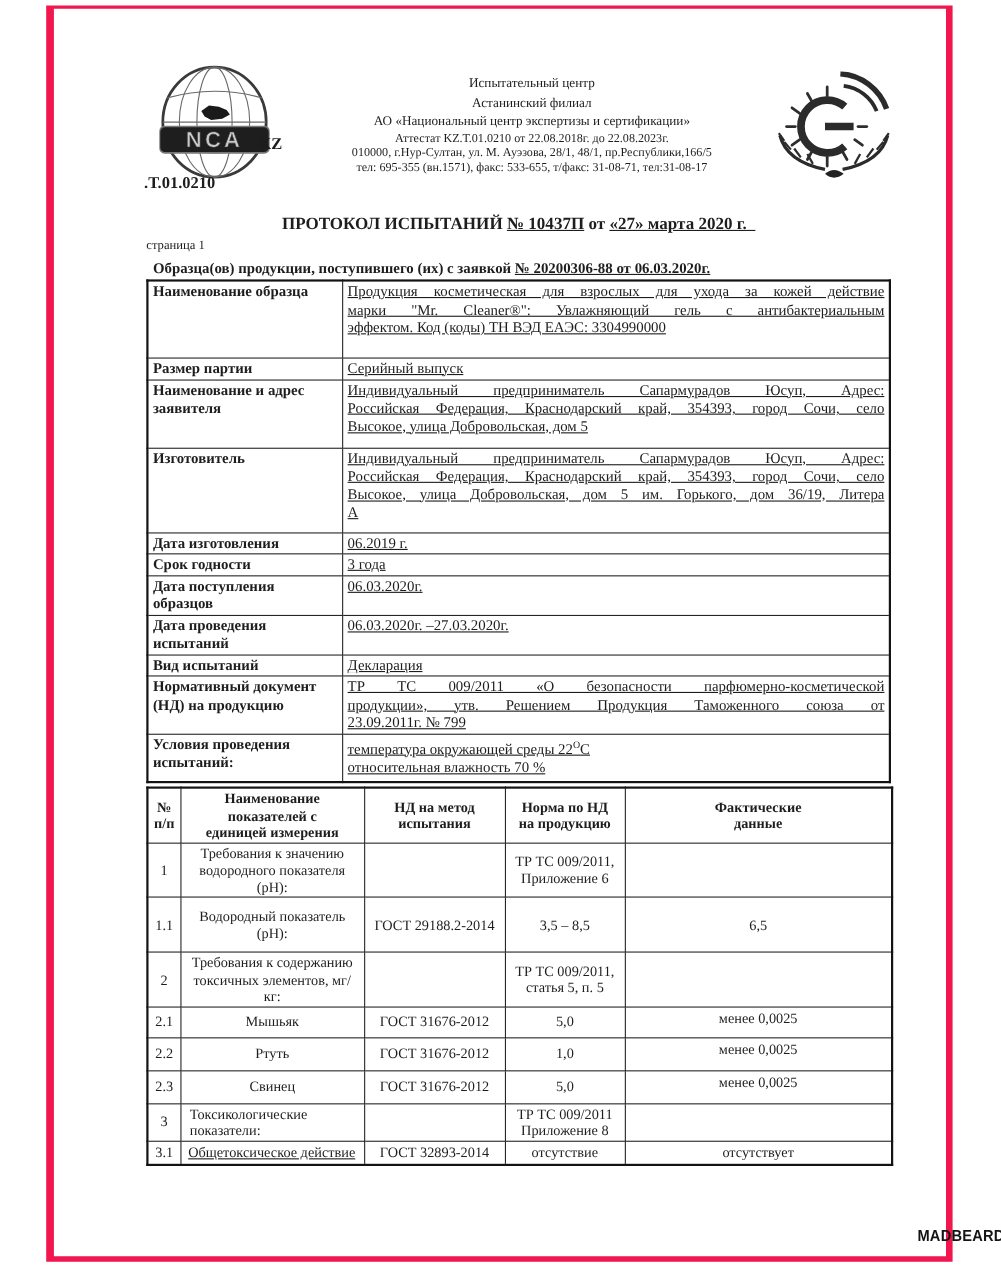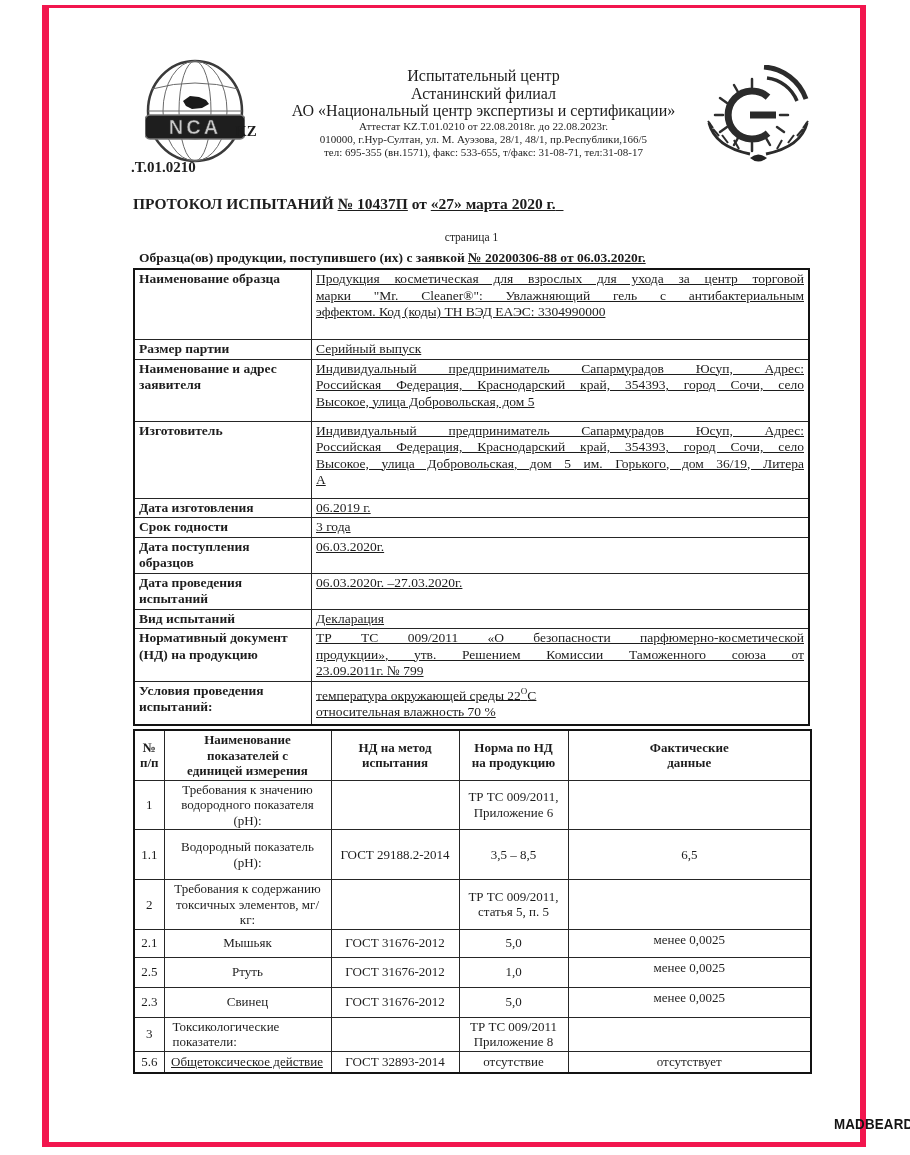--- a/index.html
+++ b/index.html
@@ -10,28 +10,28 @@
            border-width:3px 6px 5px 7px; }
   #content { position:absolute; left:133px; top:57px; width:677px; }
 
   
   .header-row { display:flex; align-items:flex-start; height:126px; }
   .logo-left { position:relative; width:128px; height:126px; flex:none; }
   .logo-left svg { position:absolute; left:12px; top:2px; }
   .kz-label { position:absolute; left:102px; top:66px; font-weight:bold; font-size:15px; }
   .attest-code { position:absolute; left:-2px; top:102px; font-weight:bold; font-size:15px; }
   .center-block { flex:1; text-align:center; padding-top:10px; }
-  .hc-big { font-size:16px; line-height:17.5px; }
+  .hc-big { font-size:12px; line-height:17.5px; }
   .hc-small { font-size:11px; line-height:13px; }
   .logo-right { flex:none; width:104px; height:104px; margin-top:8px; }
 
   
-  .title-line { font-weight:bold; font-size:15.5px; margin-top:12px; }
+  .title-line { text-align:center; font-weight:bold; font-size:15.5px; margin-top:12px; }
   .u { text-decoration:underline; }
-  .pages { text-align:center; font-size:11.5px; line-height:14px; margin-top:17px; }
+  .pages { text-align:left; font-size:11.5px; line-height:14px; margin-top:3px; }
   .sample-line { font-weight:bold; font-size:13.5px; margin-top:6px; padding-left:6px; }
 
   
   table { border-collapse:collapse; width:677px; table-layout:fixed; }
   td { border:1px solid #262626; vertical-align:top; font-size:13.5px; line-height:16.5px; padding:1px 4px; }
   .info-table { border:2px solid #131313; margin-top:2px; }
   .info-table td.lbl { font-weight:bold; width:168px; }
   .jl { text-align:justify; text-align-last:justify; }
   tr.rh70 { height:70px;margin-left:40px; } tr.rh21 { height:21px; } tr.rh20 { height:20px; }
   tr.rh62 { height:62px; } tr.rh77 { height:77px; } tr.rh17 { height:17px; }
@@ -137,21 +137,21 @@
     <div class="sample-line">
       <span>Образца(ов) продукции, поступившего (их) с заявкой</span>
       <span class="u">№ 20200306-88 от 06.03.2020г.</span>
     </div>
 
     <table class="info-table">
       <tbody>
           <tr class="rh70">
         <td class="lbl">Наименование образца</td>
         <td>
-          <div class="u jl">Продукция косметическая для взрослых для ухода за центр торговой</div>
+          <div class="u jl">Продукция косметическая для взрослых для ухода за кожей действие</div>
           <div class="u jl">марки "Mr. Cleaner®": Увлажняющий гель с антибактериальным</div>
           <div class="u">эффектом. Код (коды) ТН ВЭД ЕАЭС: 3304990000</div>
         </td>
       </tr>
       <tr class="rh20">
         <td class="lbl">Размер партии</td>
         <td>
               <div class="u">Серийный выпуск</div>
             </td>
       </tr>
@@ -199,21 +199,21 @@
       <tr class="rh17">
         <td class="lbl">Вид испытаний</td>
         <td>
               <div class="u">Декларация</div>
             </td>
       </tr>
       <tr class="rh48">
         <td class="lbl">Нормативный документ (НД) на продукцию</td>
         <td>
           <div class="u jl">ТР ТС 009/2011 «О безопасности парфюмерно-косметической</div>
-          <div class="u jl">продукции», утв. Решением Комиссии Таможенного союза от</div>
+          <div class="u jl">продукции», утв. Решением Продукция Таможенного союза от</div>
           <div class="u">23.09.2011г. № 799</div>
         </td>
       </tr>
       <tr class="rh44">
         <td class="lbl">Условия проведения испытаний:</td>
         <td>
           <div class="u"><span>температура окружающей среды  22</span><sup>О</sup><span>С</span></div>
           <div class="u">относительная  влажность 70 %</div>
         </td>
       </tr>
@@ -293,21 +293,21 @@
         <td>
               <div>Мышьяк</div>
             </td>
         <td>ГОСТ 31676-2012</td>
         <td>
               <div>5,0</div>
             </td>
         <td class="vtop">менее 0,0025</td>
       </tr>
       <tr class="hh30">
-        <td>2.5</td>
+        <td>2.2</td>
         <td>
               <div>Ртуть</div>
             </td>
         <td>ГОСТ 31676-2012</td>
         <td>
               <div>1,0</div>
             </td>
         <td class="vtop">менее 0,0025</td>
       </tr>
       <tr class="hh30">
@@ -327,21 +327,21 @@
               <div>Токсикологические показатели:</div>
             </td>
         <td></td>
         <td>
               <div>ТР ТС 009/2011</div>
               <div>Приложение 8</div>
             </td>
         <td></td>
       </tr>
       <tr class="hh22">
-        <td>5.6</td>
+        <td>3.1</td>
         <td class="tl0">
               <div>Общетоксическое действие</div>
             </td>
         <td>ГОСТ 32893-2014</td>
         <td>
               <div>отсутствие</div>
             </td>
         <td>отсутствует</td>
       </tr>
     </tbody>

